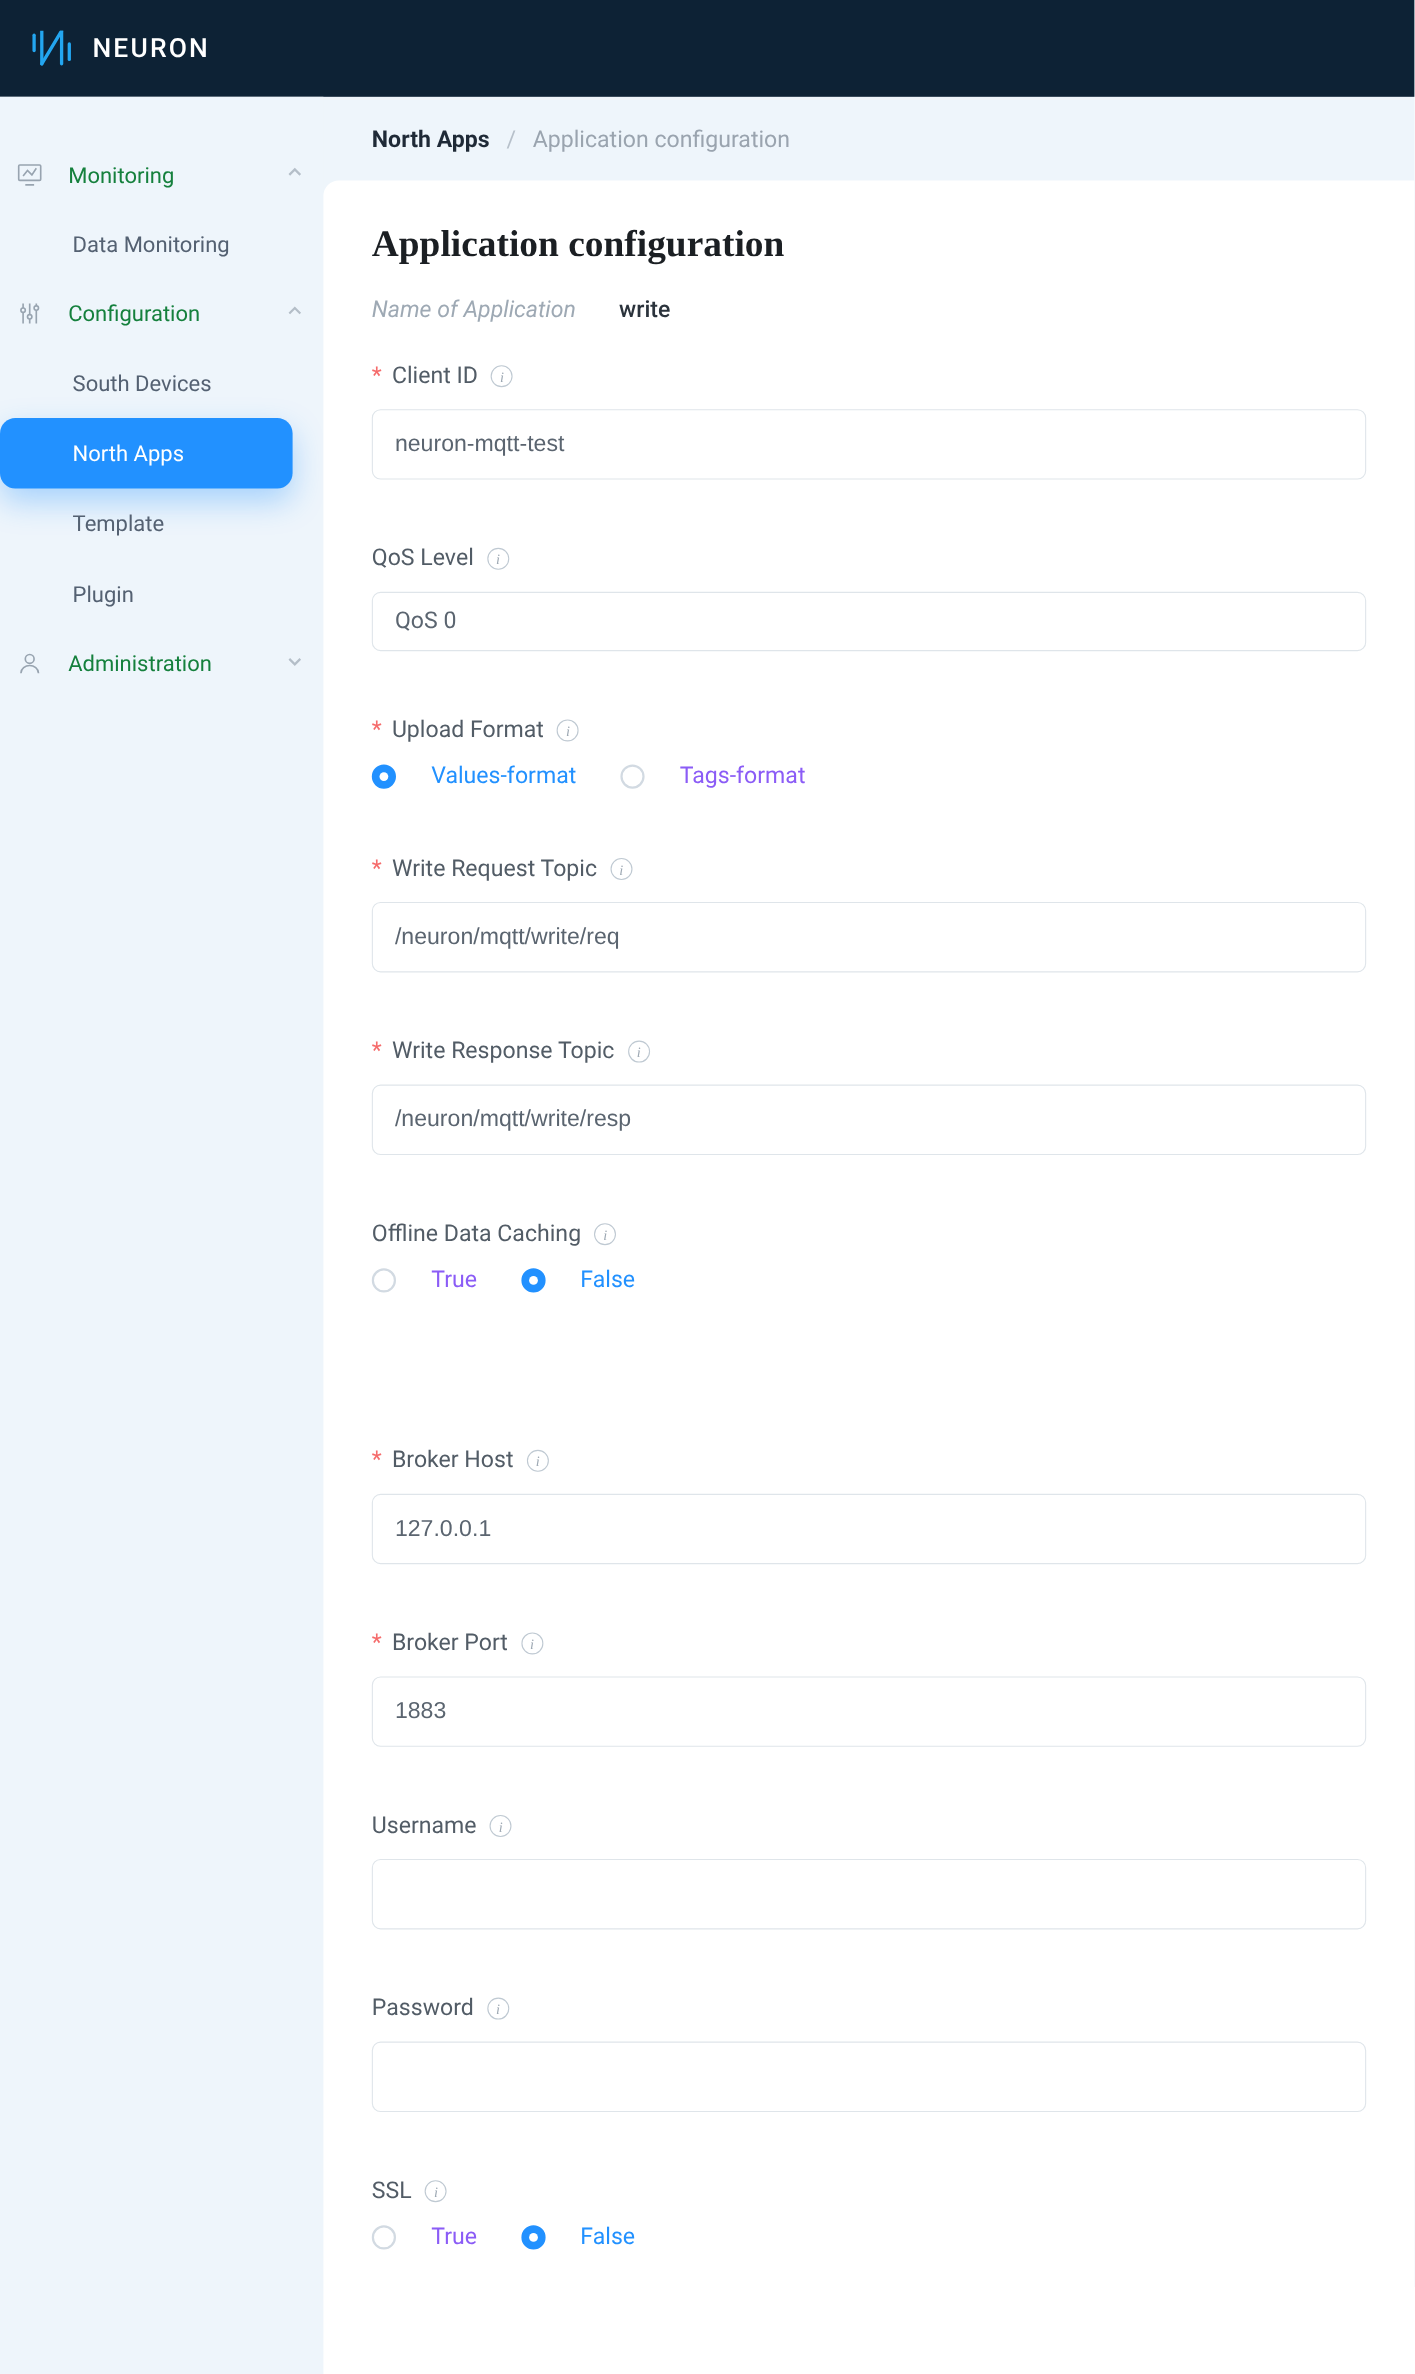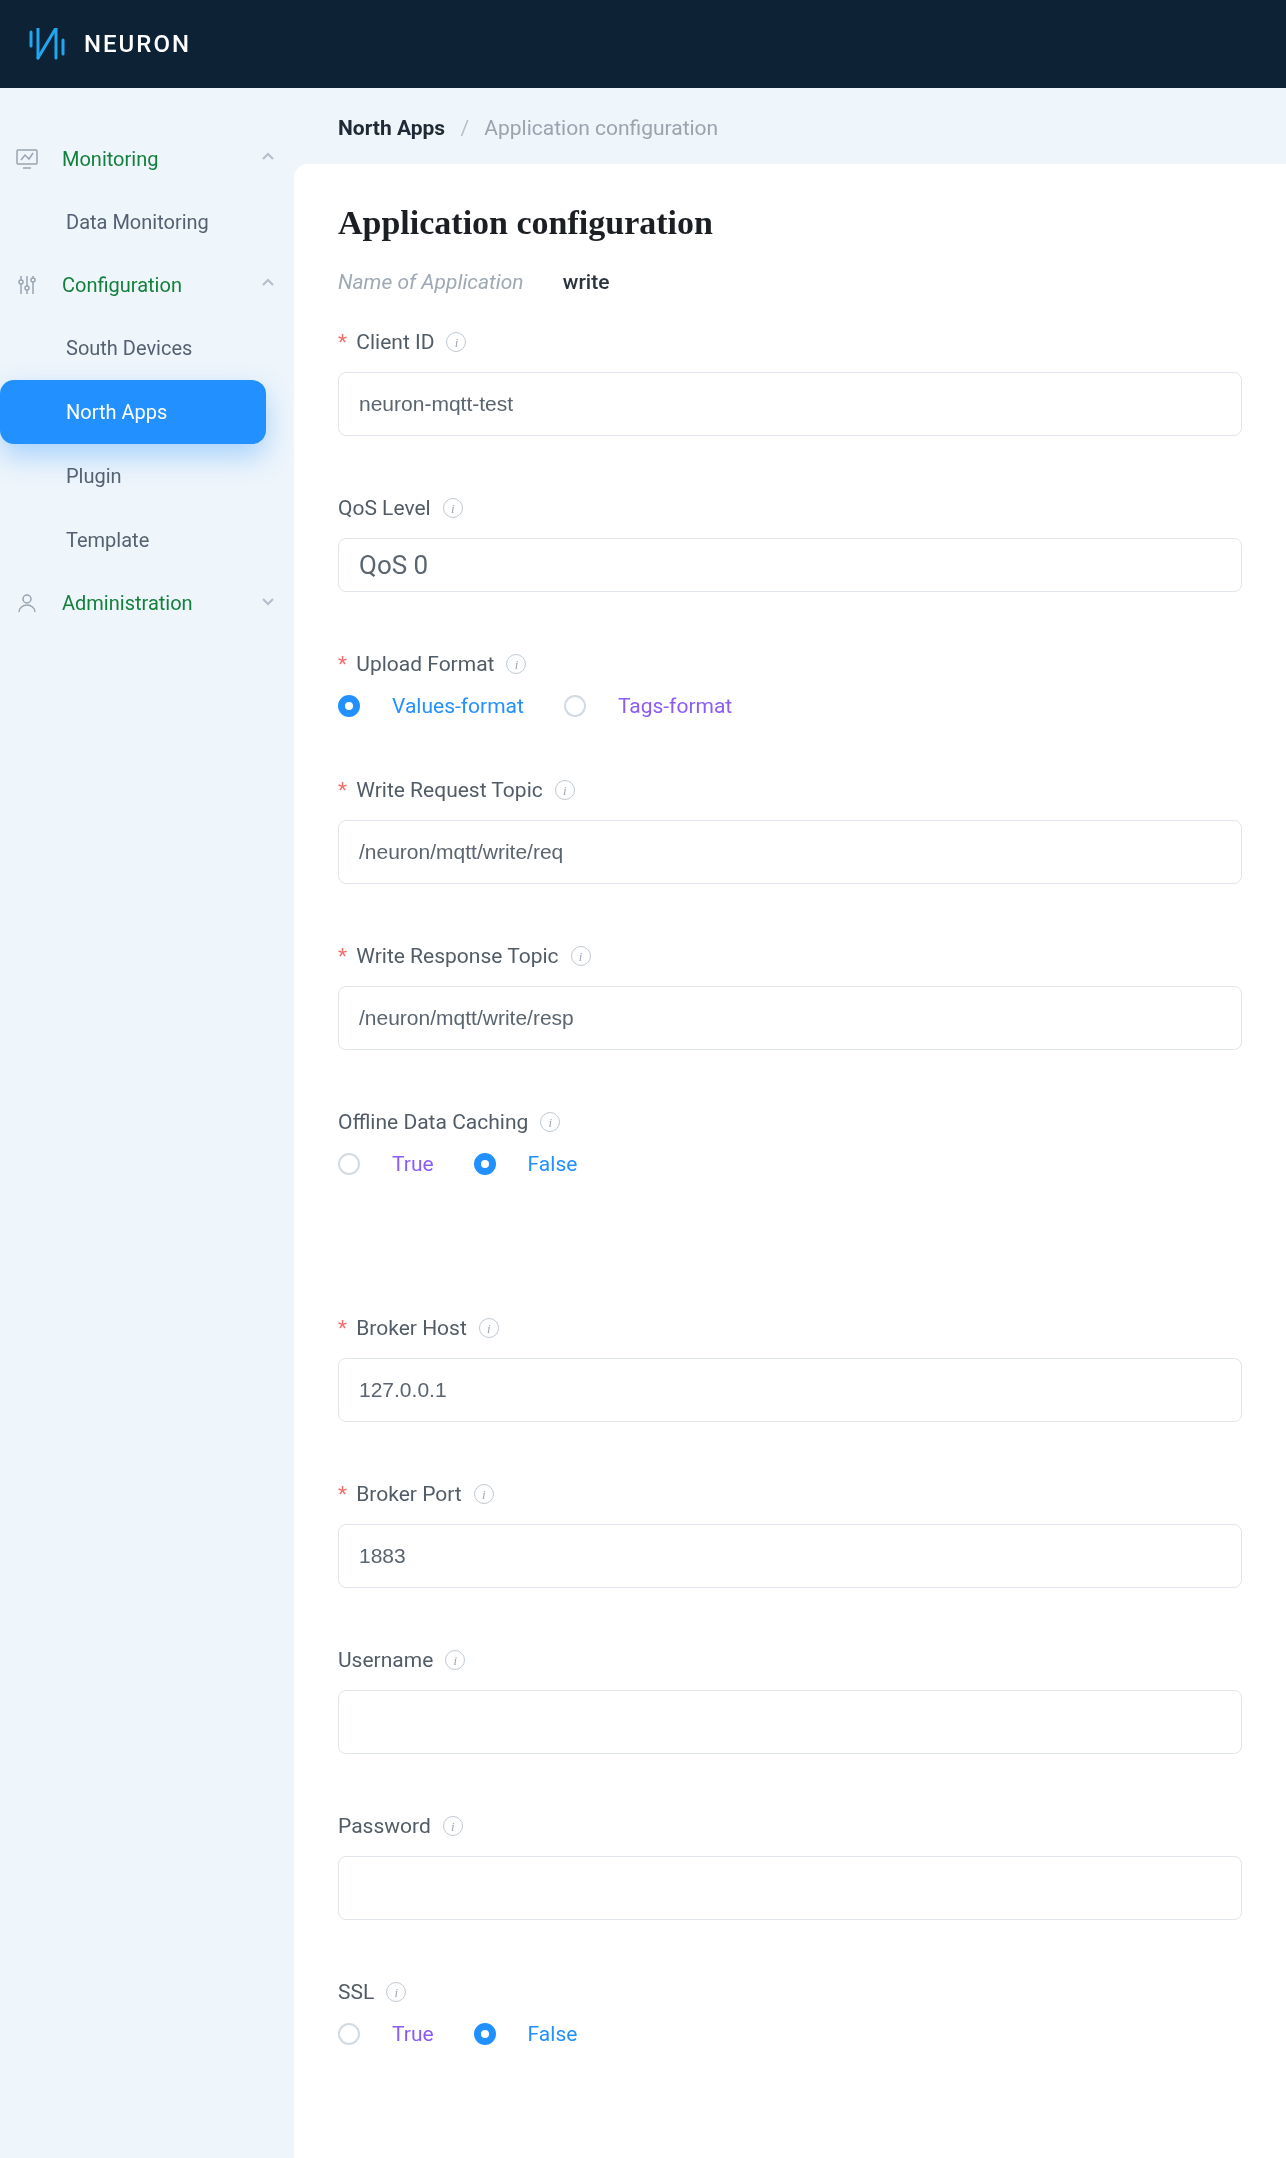--- a/index.html
+++ b/index.html
@@ -141,21 +141,21 @@
     color: #5b6570;
     background: #fff;
     outline: none;
   }
   .select-input {
     width: 100%;
     height: 54px;
     border: 1px solid #dfe5ea;
     border-radius: 8px;
     padding: 0 20px;
-    font-size: 26px;
+    font-size: 21px;
     color: #5b6570;
     background: #fff;
     display:flex; align-items:center;
     cursor:pointer;
   }
   .radio-row {
     display: flex;
     gap: 40px;
     align-items: center;
     margin-top: 6px;
@@ -249,24 +249,24 @@
           </svg>
       </span>
     </div>
     <div class="nav-sub">
       <span>South Devices</span>
     </div>
     <div class="nav-sub active">
       <span>North Apps</span>
     </div>
     <div class="nav-sub">
+      <span>Template</span>
+    </div>
+    <div class="nav-sub">
       <span>Plugin</span>
-    </div>
-    <div class="nav-sub">
-      <span>Template</span>
     </div>
 
     <div class="nav-section">
       <span class="nav-icon">
         <svg width="24" height="24" viewBox="0 0 24 24" fill="none" stroke="currentColor" stroke-width="1.5">
           <circle cx="12" cy="8" r="4"></circle>
             <path d="M4 21c0-4 4-7 8-7s8 3 8 7"></path>
         </svg>
       </span>
       <span class="label">Administration</span>

